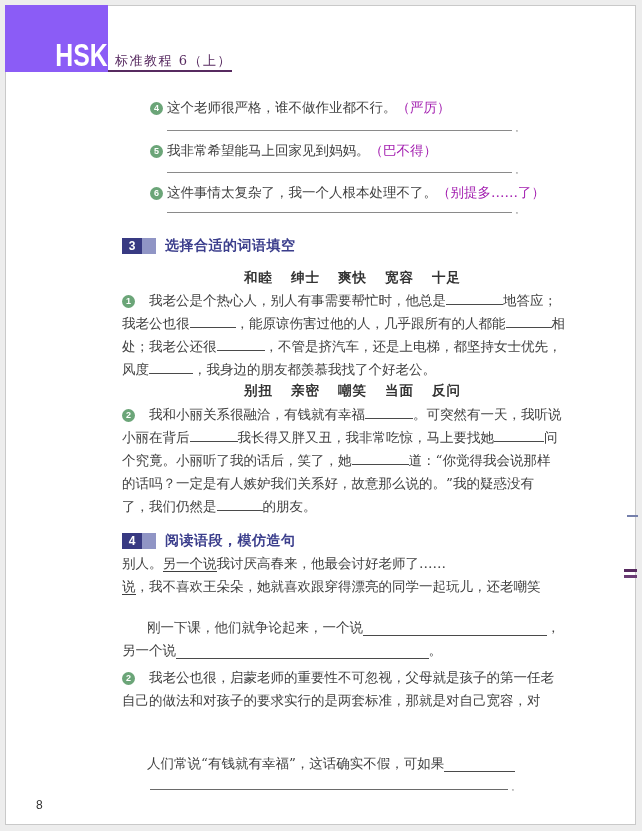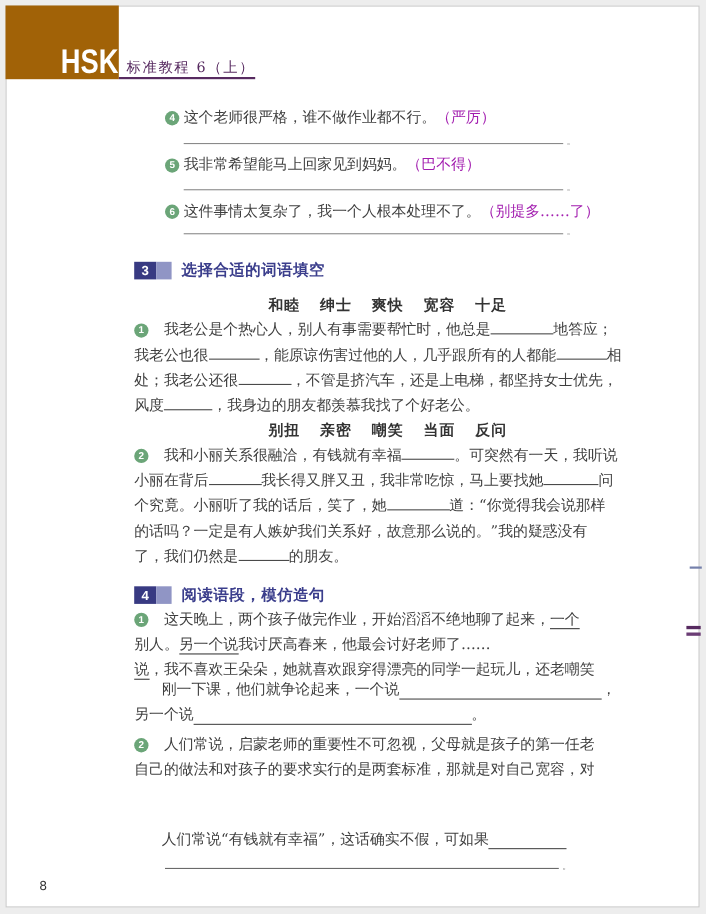--- a/index.html
+++ b/index.html
@@ -9,21 +9,21 @@
     font-family:"DejaVu Serif","Liberation Serif",serif;
     color:#3f3f3f;
   }
   .page{
     position:absolute;left:5px;top:5px;width:631px;height:820px;
     background:#ffffff;border:1px solid #c9c9c9;box-sizing:border-box;
   }
   
   .logo-box{
     position:absolute;left:5px;top:5px;width:103px;height:67px;
-    background:#a16207;color:#fff;
+    background:#8b5cf6;color:#fff;
     display:flex;align-items:flex-end;justify-content:flex-end;
   }
   .logo-box span{
     font-family:"Liberation Sans",sans-serif;font-weight:bold;font-size:31px;
     line-height:30px;letter-spacing:0;transform:scaleX(.8);transform-origin:right bottom;
     padding:0 1px 1px 0;
   }
   .subtitle{
     position:absolute;left:115px;top:52px;
     font-size:13px;letter-spacing:1.5px;color:#572a60;white-space:nowrap;
@@ -129,38 +129,37 @@
     <div class="tline"><span>了，我们仍然是</span><span class="blank" style="width: 46px;"></span><span>的朋友。</span></div>
   </div>
 
 <div class="sec-header sh4">
   <span class="sec-num">4</span>
   <span class="sec-num-pad"></span>
   <span class="sec-title">阅读语段，模仿造句</span>
 </div>
 
 <div class="para p3">
-    <div class="tline"><span class="circ">1</span><span class="gap" style="width: 14px;"></span><span>这天晚上，两个孩子做完作业，开始滔滔不绝地聊了起来，</span><span class="uline">一个</span></div>
     <div class="tline"><span>别人。</span><span class="uline">另一个说</span><span>我讨厌高春来，他最会讨好老师了……</span></div>
     <div class="tline"><span class="uline">说</span><span>，我不喜欢王朵朵，她就喜欢跟穿得漂亮的同学一起玩儿，还老嘲笑</span></div>
   </div>
 
 <div class="fill fA">
   <span>刚一下课，他们就争论起来，一个说</span>
   <span class="fline"></span>
   <span>，</span>
 </div>
 <div class="fill fB">
   <span>另一个说</span>
   <span class="fline"></span>
   <span>。</span>
 </div>
 
 <div class="para p4">
-    <div class="tline"><span class="circ">2</span><span class="gap" style="width: 14px;"></span><span>人们常说，启蒙老师的重要性不可忽视，父母就是孩子的第一任老</span></div>
+    <div class="tline"><span class="circ">2</span><span class="gap" style="width: 14px;"></span><span>我老公也很，启蒙老师的重要性不可忽视，父母就是孩子的第一任老</span></div>
     <div class="tline"><span>自己的做法和对孩子的要求实行的是两套标准，那就是对自己宽容，对</span></div>
   </div>
 
 <div class="fill fC">
   <span>人们常说“有钱就有幸福”，这话确实不假，可如果</span>
   <span class="fline"></span>
 </div>
 <div class="ansD">
     <span class="tail">。</span>
   </div>

